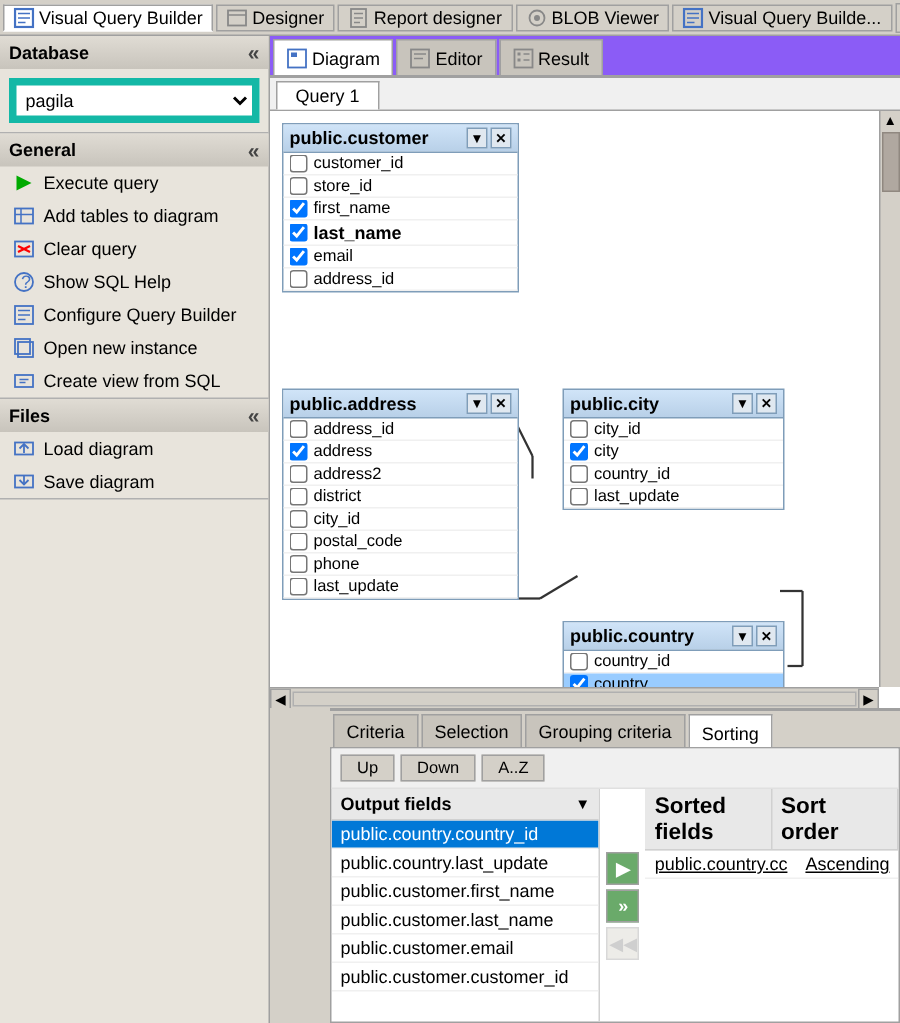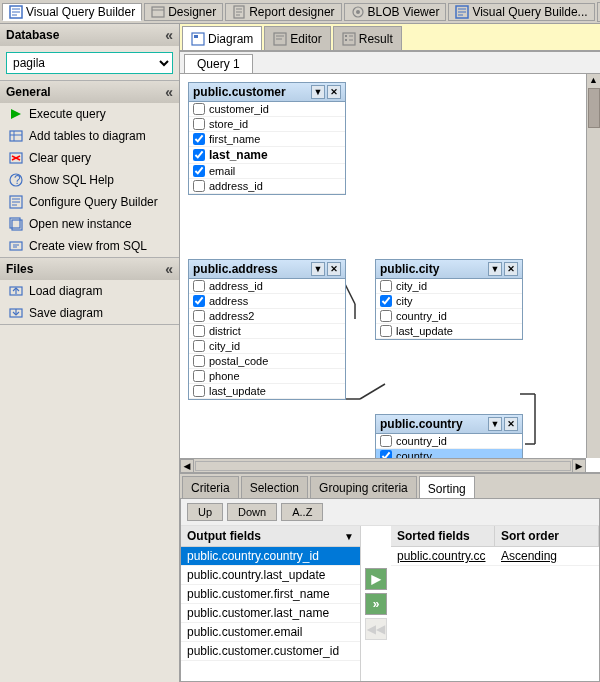--- a/index.html
+++ b/index.html
@@ -15,29 +15,29 @@
 
     
     .main-layout { display: flex; height: 658px; }
 
     
     .sidebar { width: 180px; background: #e8e4dc; border-right: 1px solid #a0a0a0; display: flex; flex-direction: column; flex-shrink: 0; }
     .sidebar-section { border-bottom: 1px solid #b0b0b0; }
     .sidebar-section-header { display: flex; align-items: center; justify-content: space-between; background: linear-gradient(180deg, #e0dcd4 0%, #c8c4bc 100%); padding: 3px 6px; font-weight: bold; font-size: 12px; cursor: pointer; }
     .sidebar-section-header .collapse-btn { font-size: 14px; color: #444; }
     .sidebar-db { padding: 6px; }
-    .sidebar-db select { width: 100%; padding: 2px; border: 1px solid #14b8a6; background: white; }
+    .sidebar-db select { width: 100%; padding: 2px; border: 5px solid #14b8a6; background: white; }
     .sidebar-item { display: flex; align-items: center; gap: 5px; padding: 3px 8px; cursor: pointer; }
     .sidebar-icon { width: 16px; height: 16px; display: flex; align-items: center; justify-content: center; flex-shrink: 0; }
 
     
     .content-area { flex: 1; display: flex; flex-direction: column; background: #d4d0c8; overflow: hidden; }
 
     
-    .sub-tab-bar { display: flex; align-items: flex-end; background: #fef9c3; padding: 20px 2px 0 2px; gap: 2px; border-bottom: 2px solid #a0a0a0; height: 28px; }
+    .sub-tab-bar { display: flex; align-items: flex-end; background: #8b5cf6; padding: 20px 2px 0 2px; gap: 2px; border-bottom: 2px solid #a0a0a0; height: 28px; }
     .sub-tab { display: flex; align-items: center; gap: 3px; padding: 2px 8px; background: #c8c4bc; border: 1px solid #a0a0a0; border-bottom: none; cursor: pointer; font-size: 11px; height: 24px; }
     .sub-tab.active { background: #ffffff; z-index: 1; }
 
     
     .query-tab-bar { background: #f0f0f0; padding: 2px 4px 0 4px; display: flex; gap: 2px; border-bottom: 1px solid #a0a0a0; }
     .query-tab { padding: 2px 12px; background: #d4d0c8; border: 1px solid #a0a0a0; border-bottom: none; font-size: 11px; cursor: pointer; }
     .query-tab.active { background: #ffffff; }
 
     
     .diagram-area { flex: 1; background: white; position: relative; overflow: hidden; min-height: 0; }
@@ -47,39 +47,39 @@
     .db-table { position: absolute; border: 1px solid #7f9db9; background: white; min-width: 140px; font-size: 11px; }
     .db-table-header { display: flex; align-items: center; justify-content: space-between; background: linear-gradient(180deg, #d0e4f8 0%, #b8d0e8 100%); padding: 2px 4px; font-weight: bold; border-bottom: 1px solid #7f9db9; }
     .db-table-header-controls { display: flex; gap: 2px; }
     .db-table-ctrl { width: 14px; height: 14px; border: 1px solid #7f9db9; background: #e0e8f0; display: flex; align-items: center; justify-content: center; font-size: 9px; cursor: pointer; }
     .db-table-row { display: flex; align-items: center; gap: 4px; padding: 1px 4px; border-bottom: 1px solid #f0f0f0; }
     .db-table-row.highlighted { background: #99ccff; }
     .db-table-row input[type=checkbox] { width: 12px; height: 12px; margin: 0; }
     .db-table-row span { font-size: 11px; }
 
     
-    .bottom-panel { height: 210px; border-top: 2px solid #a0a0a0; display: flex; flex-direction: column; background: #a3a3a3; flex-shrink: 0; }
+    .bottom-panel { height: 210px; border-top: 2px solid #a0a0a0; display: flex; flex-direction: column; background: #a3a3a3; flex-shrink: 0; margin-left: 40px; }
     .bottom-tab-bar { display: flex; align-items: flex-end; padding: 2px 2px 0 2px; gap: 2px; background: #d4d0c8; }
     .bottom-tab { padding: 2px 8px; background: #c8c4bc; border: 1px solid #a0a0a0; border-bottom: none; cursor: pointer; font-size: 11px; height: 22px; display: flex; align-items: center; }
     .bottom-tab.active { background: #ffffff; align-items: flex-end; }
     .bottom-content { flex: 1; background: white; border: 1px solid #a0a0a0; display: flex; flex-direction: column; overflow: hidden; }
     .sorting-toolbar { display: flex; gap: 4px; padding: 4px 6px; border-bottom: 1px solid #e0e0e0; background: #f0f0f0; }
     .sort-btn { padding: 2px 10px; background: #d4d0c8; border: 1px solid #a0a0a0; font-size: 11px; cursor: pointer; }
     .sorting-body { display: flex; flex: 1; overflow: hidden; }
     .output-fields-panel { width: 180px; border-right: 1px solid #d0d0d0; display: flex; flex-direction: column; }
     .output-fields-header { background: #e8e8e8; padding: 3px 6px; font-size: 11px; font-weight: bold; border-bottom: 1px solid #d0d0d0; display: flex; justify-content: space-between; align-items: center; }
     .output-fields-list { flex: 1; overflow-y: auto; }
     .output-field-item { padding: 2px 6px; font-size: 11px; cursor: pointer; border-bottom: 1px solid #f0f0f0; }
     .output-field-item.selected { background: #0078d7; color: white; }
     .move-buttons { display: flex; flex-direction: column; justify-content: center; gap: 3px; padding: 0 4px; }
     .move-btn { width: 22px; height: 22px; background: #d4d0c8; border: 1px solid #a0a0a0; display: flex; align-items: center; justify-content: center; cursor: pointer; font-size: 12px; }
     .move-btn.disabled { opacity: 0.4; cursor: default; }
     .sorted-fields-panel { flex: 1; display: flex; flex-direction: column; }
     .sorted-fields-header { display: flex; background: #e8e8e8; border-bottom: 1px solid #d0d0d0; }
-    .sorted-col-header { padding: 3px 6px; font-size: 12px; font-weight: bold; flex: 1; border-right: 1px solid #d0d0d0; }
+    .sorted-col-header { padding: 3px 6px; font-size: 15px; font-weight: bold; flex: 1; border-right: 1px solid #d0d0d0; }
     .sorted-fields-list { flex: 1; overflow-y: auto; }
     .sorted-field-item { display: flex; padding: 2px 0; border-bottom: 1px solid #f0f0f0; font-size: 11px; text-decoration: underline; }
     .sorted-field-item span { padding: 0 6px; flex: 1; }
 
     
     .diagram-canvas::-webkit-scrollbar { width: 14px; height: 14px; }
     .diagram-canvas::-webkit-scrollbar-track { background: #d4d0c8; }
     .diagram-canvas::-webkit-scrollbar-thumb { background: #b0a8a0; border: 1px solid #a09890; }
 
     

